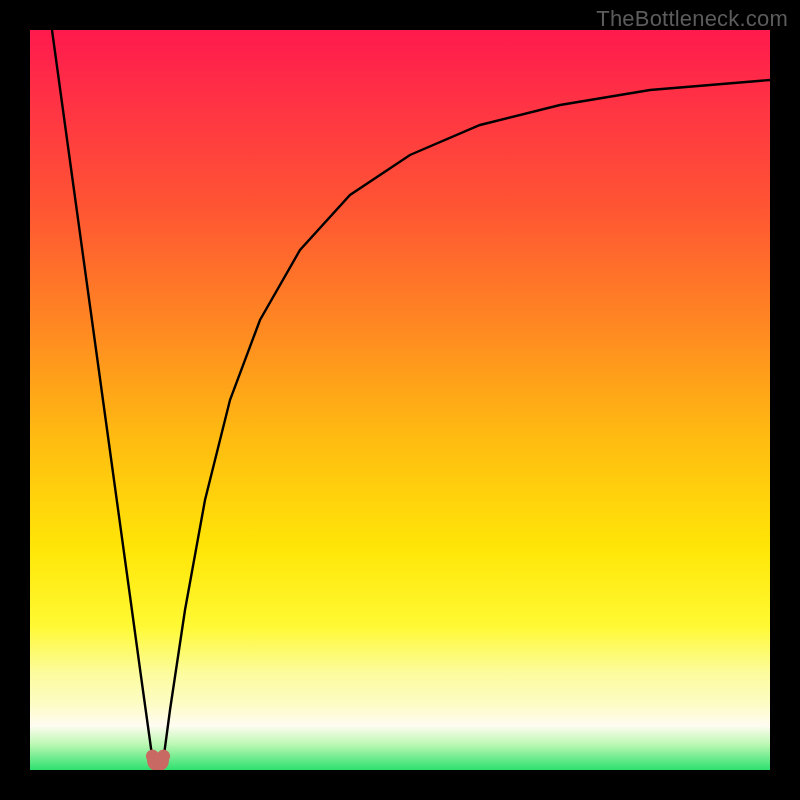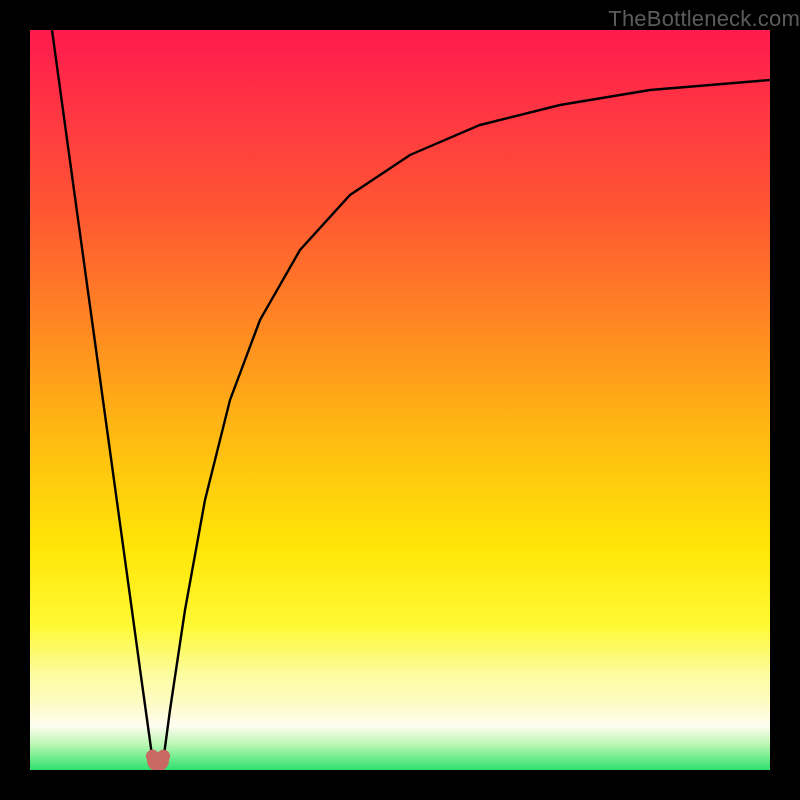--- a/index.html
+++ b/index.html
@@ -41,21 +41,21 @@
     position: absolute;
     left: 30px;
     top: 30px;
     width: 740px;
     height: 740px;
     pointer-events: none;
   }
   .attribution {
     position: absolute;
     top: 6px;
-    right: 0;
+    right: 12px;
     color: #5c5c5c;
     font-size: 22px;
     letter-spacing: 0.2px;
   }
   .marker {
     fill: #c86a63;
   }
 </style>
 </head>
 <body>

